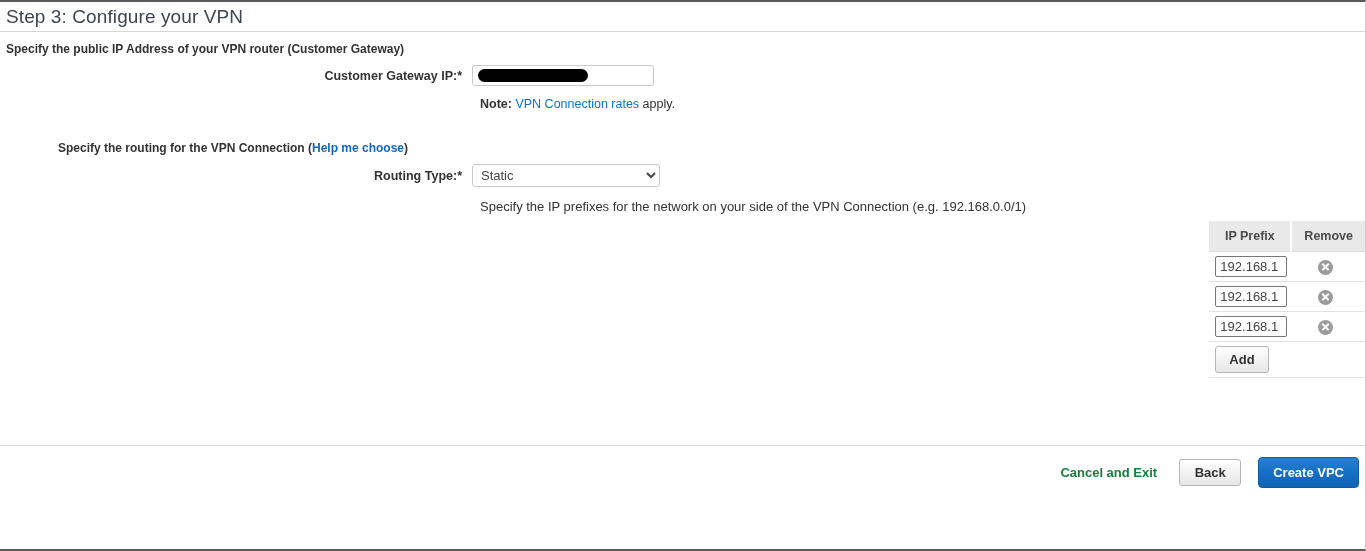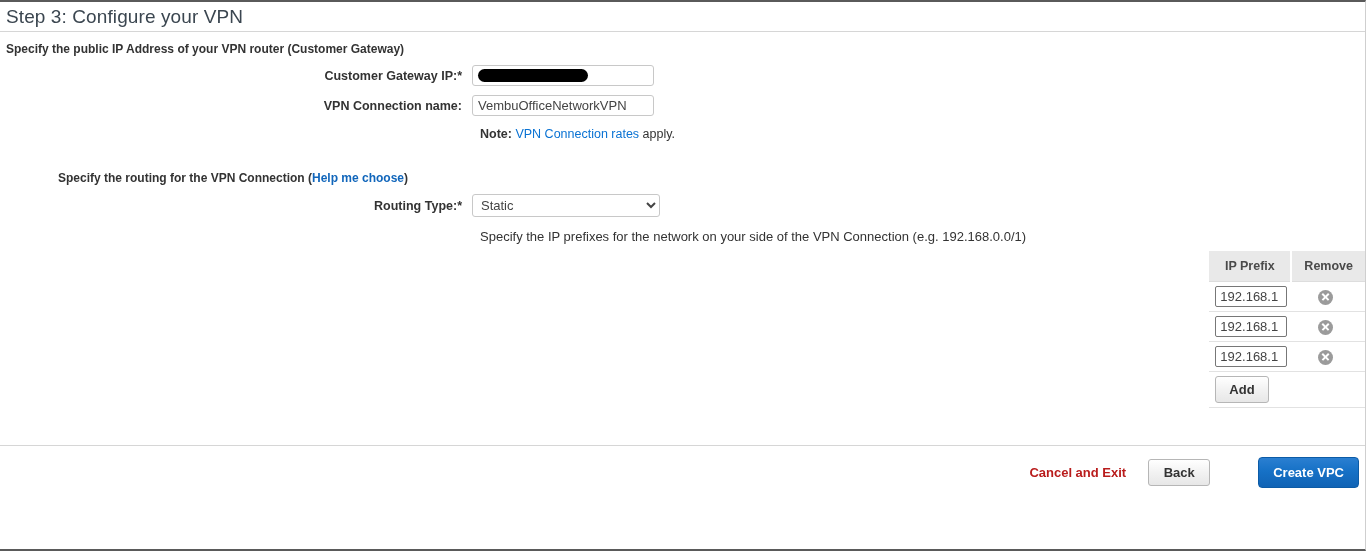--- a/index.html
+++ b/index.html
@@ -207,21 +207,21 @@
     height: 53px;
     border-top: 1px solid #d6d6d6;
     display: flex;
     align-items: center;
     justify-content: flex-end;
     padding-right: 6px;
   }
   .cancel-link {
     font-size: 13px;
     font-weight: bold;
-    color: #b91c1c;
+    color: #15803d;
     text-decoration: none;
     cursor: pointer;
     margin-right: 22px;
     text-align: center;
   }
   .btn-back {
     min-width: 62px;
     text-align: center;
     margin-right: 17px;
   }
@@ -229,21 +229,20 @@
     font-family: "Liberation Sans", sans-serif;
     font-size: 13px;
     font-weight: bold;
     color: #ffffff;
     padding: 7px 14px;
     background: linear-gradient(to bottom, #2a7fd1 0%, #1671c6 45%, #1063b5 100%);
     border: 1px solid #0c5ba6;
     border-radius: 4px;
     cursor: pointer;
     line-height: 15px;
-    margin-left: 31px;
   }
 </style>
 </head>
 <body>
 
 <div id="page">
 
   <div class="wizard-header">
     <div class="wizard-title">Step 3: Configure your VPN</div>
   </div>
@@ -256,26 +255,20 @@
       <div class="form-label">Customer Gateway IP:*</div>
       <div class="form-field">
         <span class="redacted-wrap">
           <input class="txt" type="text" value="" style="">
           <span class="redact-bar"></span>
         </span>
       </div>
     </div>
 
 
-    <div class="form-row">
-      <div class="form-label">VPN Connection name:</div>
-      <div class="form-field">
-        <input class="txt" type="text" value="VembuOfficeNetworkVPN" style="">
-      </div>
-    </div>
 
     <div class="note-row">
       <div class="note-gap"></div>
       <div class="note-text">
         <b>Note:</b>
         <a class="lnk">VPN Connection rates</a>
         <span>apply.</span>
       </div>
     </div>
 

